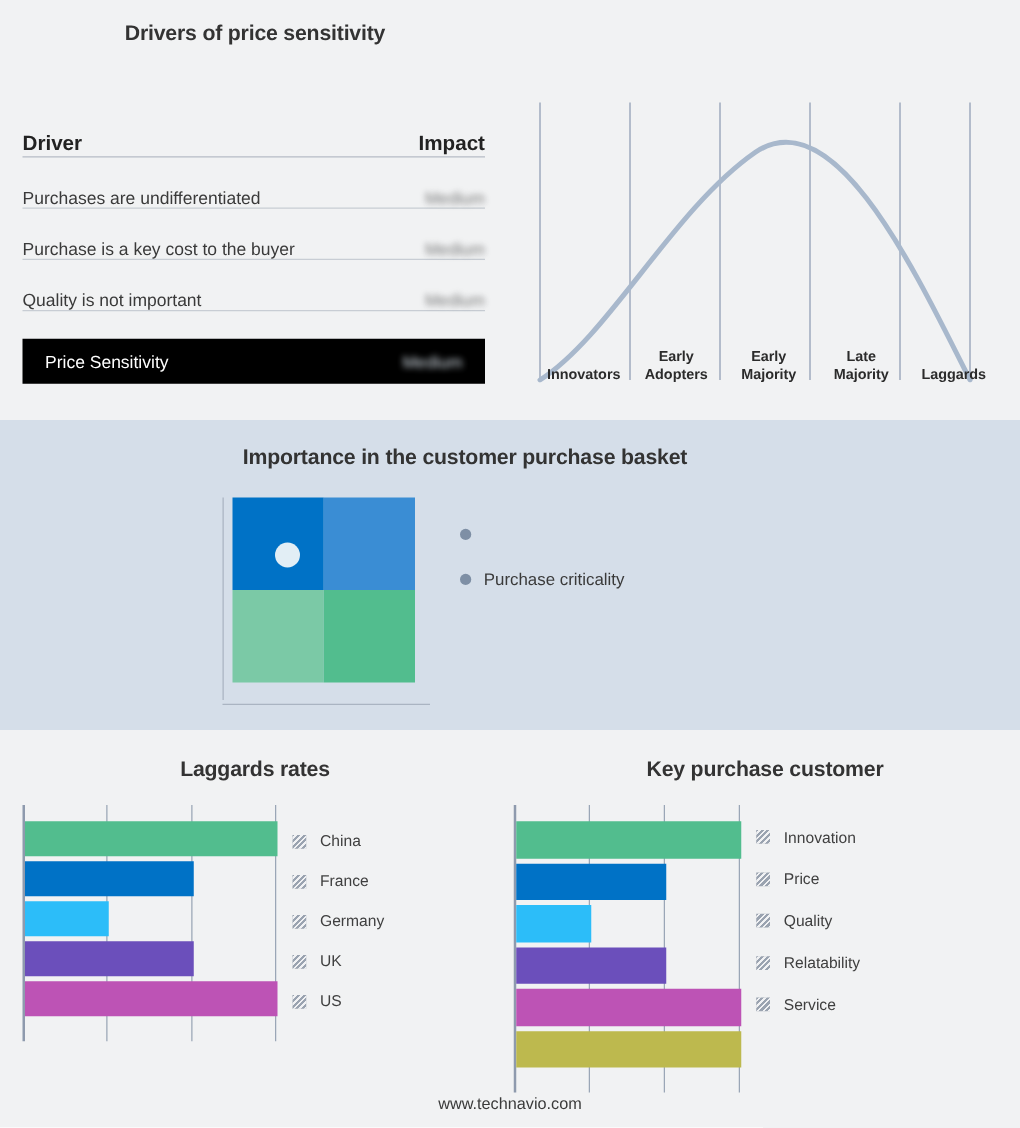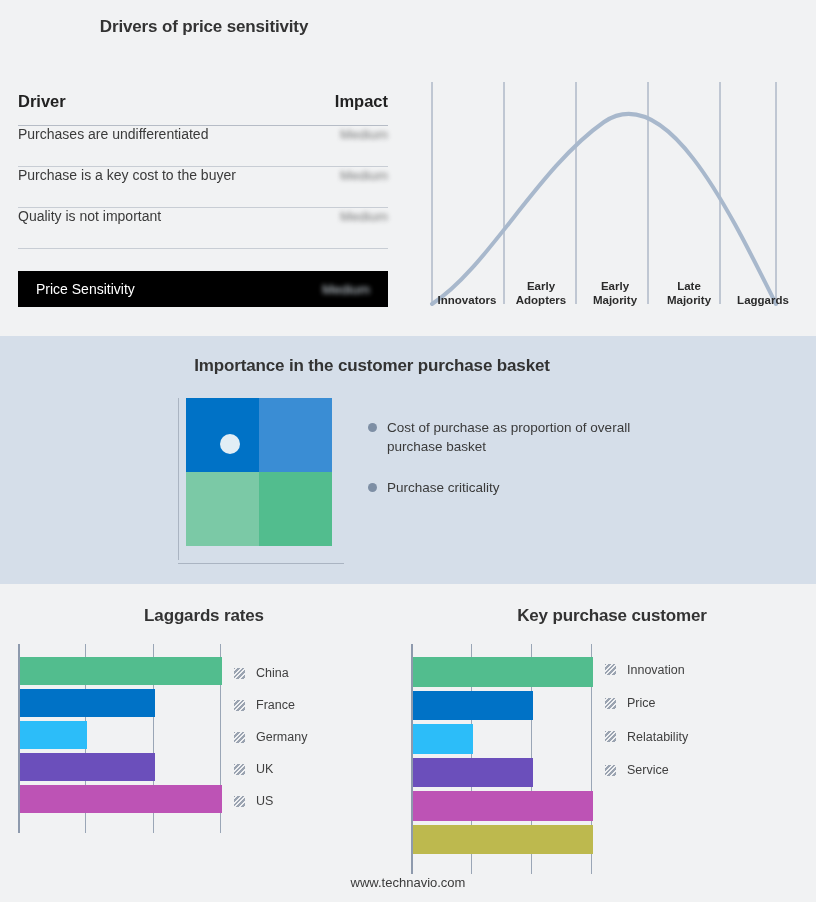--- a/index.html
+++ b/index.html
@@ -40,21 +40,21 @@
     left: 0; top: 17px; width: 408px;
   }
   #drivers-table {
     position: absolute;
     left: 18px; top: 92px;
     width: 370px;
   }
   .tbl-row {
     position: relative;
     display: flex;
-    align-items: flex-start;
+    align-items: flex-end;
     justify-content: space-between;
     height: 41px;
     border-bottom: 1px solid #c8cdd4;
     box-sizing: border-box;
     gap: 48px;
   }
   .tbl-row.head {
     height: 34px;
     border-bottom: 1px solid #b6bcc6;
   }
@@ -360,21 +360,20 @@
       <div style="background: rgb(58, 141, 212);"></div>
       <div style="background: rgb(123, 201, 166);"></div>
       <div style="background: rgb(82, 189, 142);"></div>
     </div>
     <div id="matrix-dot" style="background: rgb(226, 238, 245);"></div>
   </div>
 
   <div id="basket-legend">
     <div class="bl-item">
       <span class="bl-dot"></span>
-      <span class="bl-text">Cost of purchase as proportion of overall purchase basket</span>
     </div>
     <div class="bl-item">
       <span class="bl-dot"></span>
       <span class="bl-text">Purchase criticality</span>
     </div>
   </div>
 
   <div class="barchart-panel" id="adoption-panel">
   </div>
   <div class="panel-title" id="adoption-title">Laggards rates</div>
@@ -457,20 +456,24 @@
       <div class="bl-row" style="height: 33.5px;">
         <span class="swatch"></span>
         <span class="bl-name">Innovation</span>
       </div>
       <div class="bl-row" style="height: 33.5px;">
         <span class="swatch"></span>
         <span class="bl-name">Price</span>
       </div>
       <div class="bl-row" style="height: 33.5px;">
         <span class="swatch"></span>
+        <span class="bl-name">Quality</span>
+      </div>
+      <div class="bl-row" style="height: 33.5px;">
+        <span class="swatch"></span>
         <span class="bl-name">Relatability</span>
       </div>
       <div class="bl-row" style="height: 33.5px;">
         <span class="swatch"></span>
         <span class="bl-name">Service</span>
       </div>
     </div>
 
   <div id="footer">www.technavio.com</div>
 

